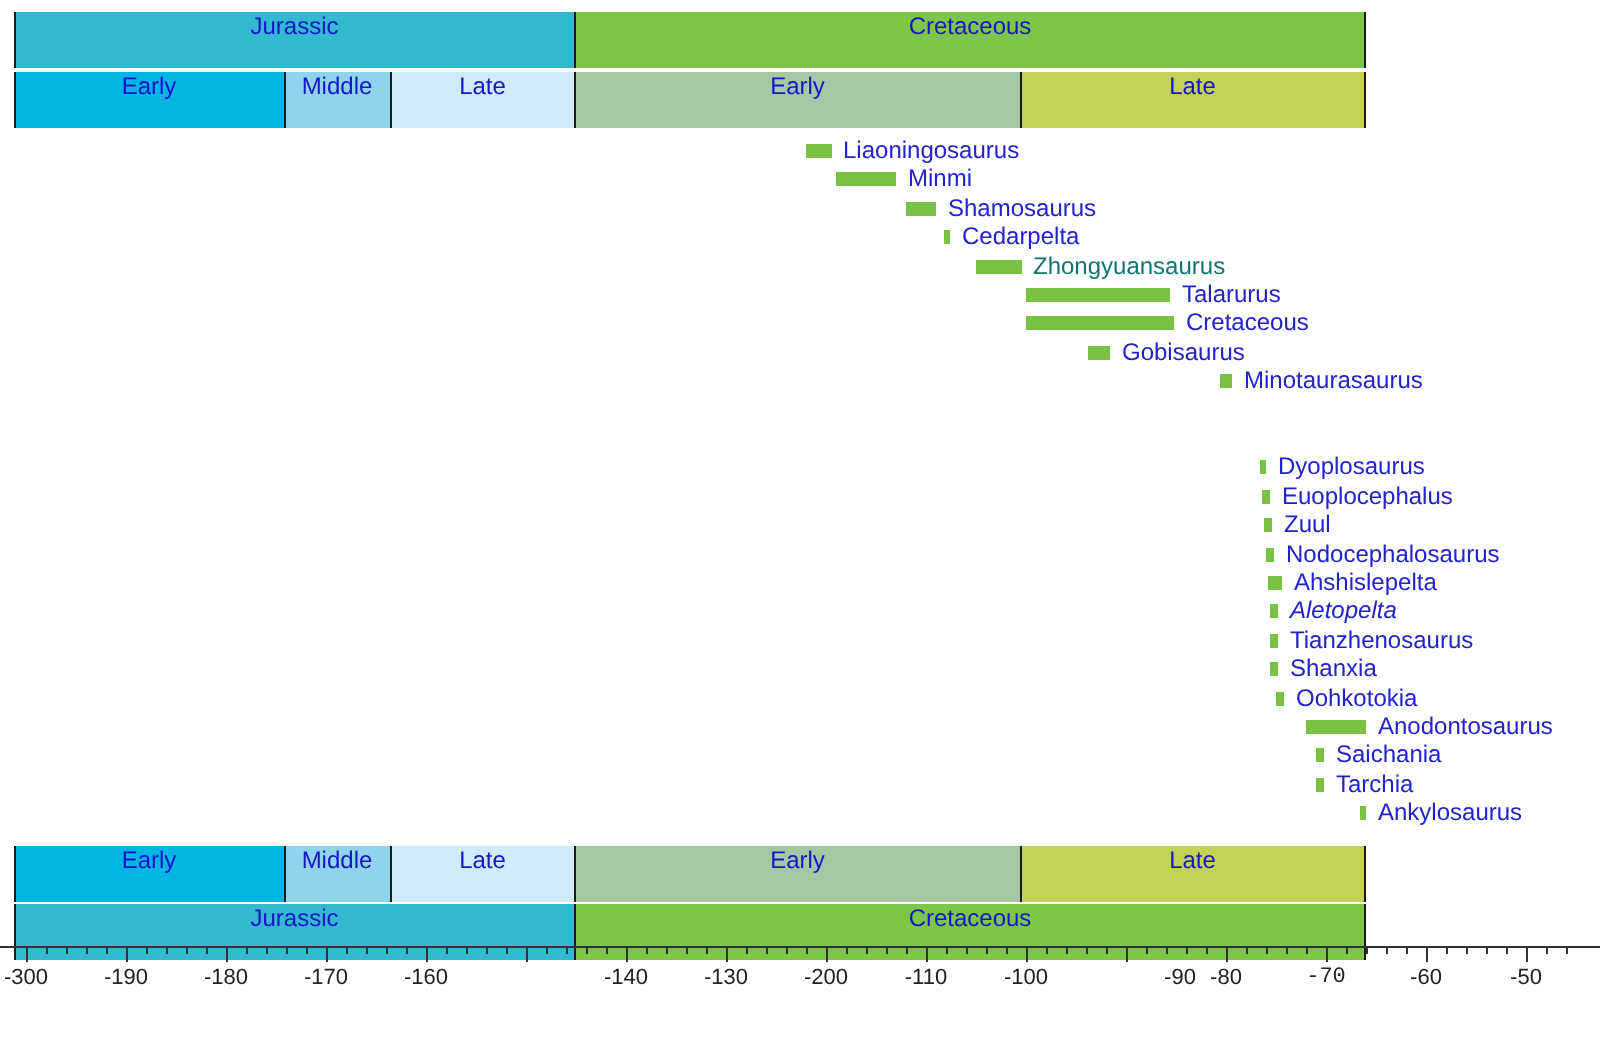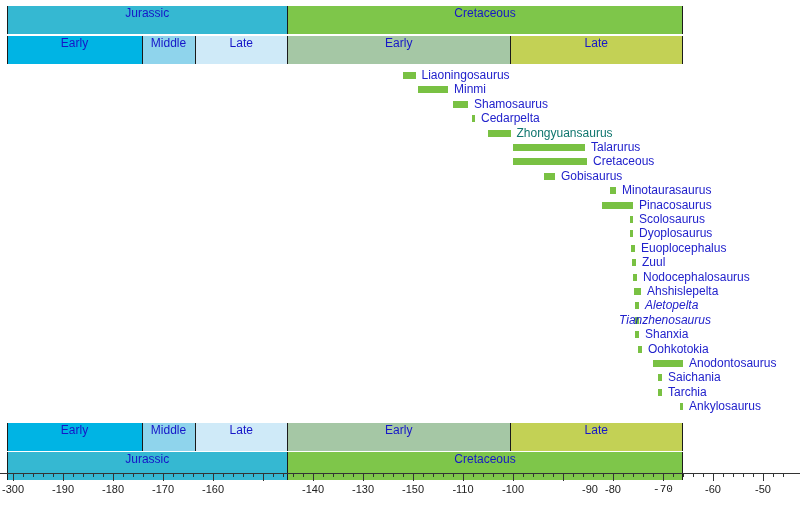--- a/index.html
+++ b/index.html
@@ -107,28 +107,20 @@
         <div class="taxon-label" style="left: 593px; color: rgb(34, 34, 204);">Cretaceous</div>
       </div>
       <div class="row" style="top: 100.8px;">
         <div class="bar" style="left: 544px; width: 11px; background: rgb(121, 193, 67);"></div>
         <div class="taxon-label" style="left: 561px; color: rgb(34, 34, 204);">Gobisaurus</div>
       </div>
       <div class="row" style="top: 115.2px;">
         <div class="bar" style="left: 610px; width: 6px; background: rgb(121, 193, 67);"></div>
         <div class="taxon-label" style="left: 622px; color: rgb(34, 34, 204);">Minotaurasaurus</div>
       </div>
-      <div class="row" style="top: 129.6px;">
-        <div class="bar" style="left: 602px; width: 31px; background: rgb(121, 193, 67);"></div>
-        <div class="taxon-label" style="left: 639px; color: rgb(34, 34, 204);">Pinacosaurus</div>
-      </div>
-      <div class="row" style="top: 144px;">
-        <div class="bar" style="left: 630px; width: 3px; background: rgb(121, 193, 67);"></div>
-        <div class="taxon-label" style="left: 639px; color: rgb(34, 34, 204);">Scolosaurus</div>
-      </div>
       <div class="row" style="top: 158.4px;">
         <div class="bar" style="left: 630px; width: 3px; background: rgb(121, 193, 67);"></div>
         <div class="taxon-label" style="left: 639px; color: rgb(34, 34, 204);">Dyoplosaurus</div>
       </div>
       <div class="row" style="top: 172.8px;">
         <div class="bar" style="left: 631px; width: 4px; background: rgb(121, 193, 67);"></div>
         <div class="taxon-label" style="left: 641px; color: rgb(34, 34, 204);">Euoplocephalus</div>
       </div>
       <div class="row" style="top: 187.2px;">
         <div class="bar" style="left: 632px; width: 4px; background: rgb(121, 193, 67);"></div>
@@ -141,21 +133,21 @@
       <div class="row" style="top: 216px;">
         <div class="bar" style="left: 634px; width: 7px; background: rgb(121, 193, 67);"></div>
         <div class="taxon-label" style="left: 647px; color: rgb(34, 34, 204);">Ahshislepelta</div>
       </div>
       <div class="row" style="top: 230.4px; font-style: italic;">
         <div class="bar" style="left: 635px; width: 4px; background: rgb(121, 193, 67);"></div>
         <div class="taxon-label" style="left: 645px; color: rgb(34, 34, 204);">Aletopelta</div>
       </div>
       <div class="row" style="top: 244.8px;">
         <div class="bar" style="left: 635px; width: 4px; background: rgb(121, 193, 67);"></div>
-        <div class="taxon-label" style="left: 619px; color: rgb(34, 34, 204); font-style: italic;">Tianzhenosaurus</div>
+        <div class="taxon-label" style="left: 645px; color: rgb(34, 34, 204);">Tianzhenosaurus</div>
       </div>
       <div class="row" style="top: 259.2px; text-align: center;">
         <div class="bar" style="left: 635px; width: 4px; background: rgb(121, 193, 67);"></div>
         <div class="taxon-label" style="left: 645px; color: rgb(34, 34, 204);">Shanxia</div>
       </div>
       <div class="row" style="top: 273.6px;">
         <div class="bar" style="left: 638px; width: 4px; background: rgb(121, 193, 67);"></div>
         <div class="taxon-label" style="left: 648px; color: rgb(34, 34, 204);">Oohkotokia</div>
       </div>
       <div class="row" style="top: 288px;">
@@ -283,21 +275,21 @@
       <div class="tick minor" style="left: 773px;"></div>
       <div class="tick minor" style="left: 783px;"></div>
       <div class="tick-label" style="left: 13px;">-300</div>
       <div class="tick-label" style="left: 63px;">-190</div>
       <div class="tick-label" style="left: 113px;">-180</div>
       <div class="tick-label" style="left: 163px;">-170</div>
       <div class="tick-label" style="left: 213px;">-160</div>
       <div class="tick-label" style="left: 273px; margin-top: 48px;">-150</div>
       <div class="tick-label" style="left: 313px;">-140</div>
       <div class="tick-label" style="left: 363px;">-130</div>
-      <div class="tick-label" style="left: 413px;">-150</div>
+      <div class="tick-label" style="left: 413px;">-200</div>
       <div class="tick-label" style="left: 463px;">-110</div>
       <div class="tick-label" style="left: 513px;">-100</div>
       <div class="tick-label" style="left: 590px;">-90</div>
       <div class="tick-label" style="left: 613px;">-80</div>
       <div class="tick-label" style="left: 663px; font-family: Liberation Mono, monospace;">-70</div>
       <div class="tick-label" style="left: 713px;">-60</div>
       <div class="tick-label" style="left: 763px;">-50</div>
     </div>
 </div>
 

